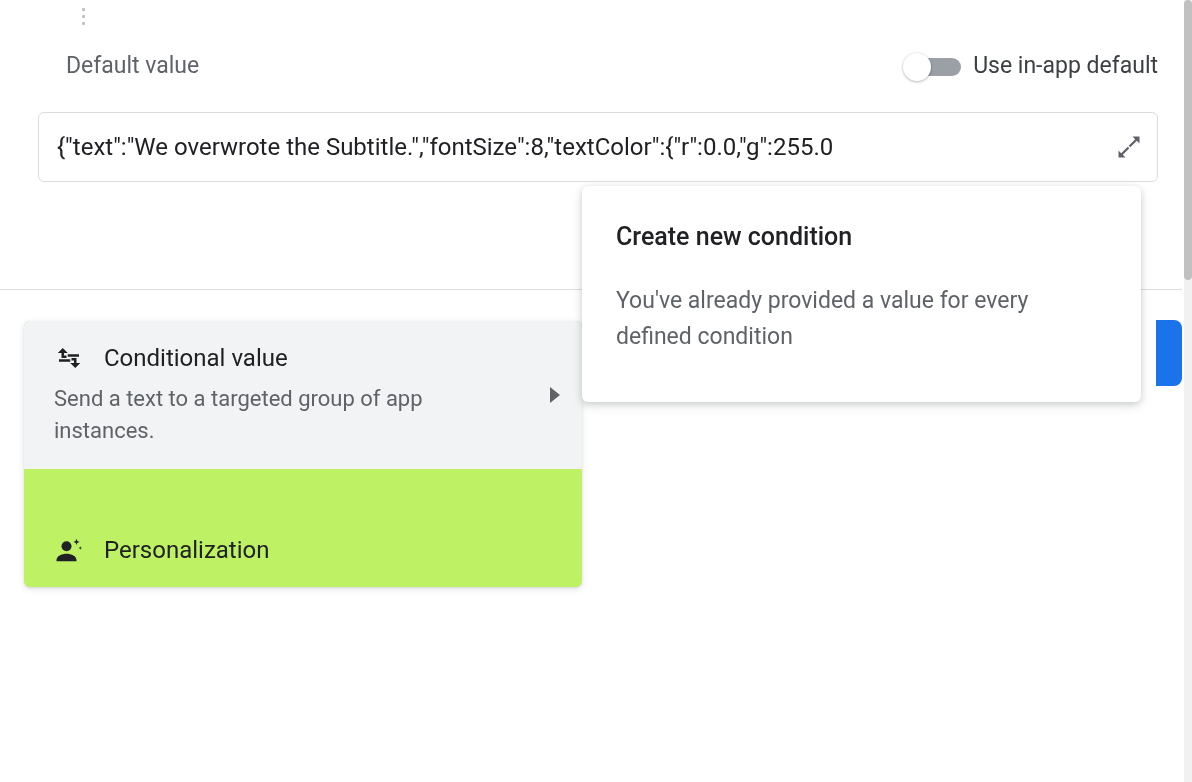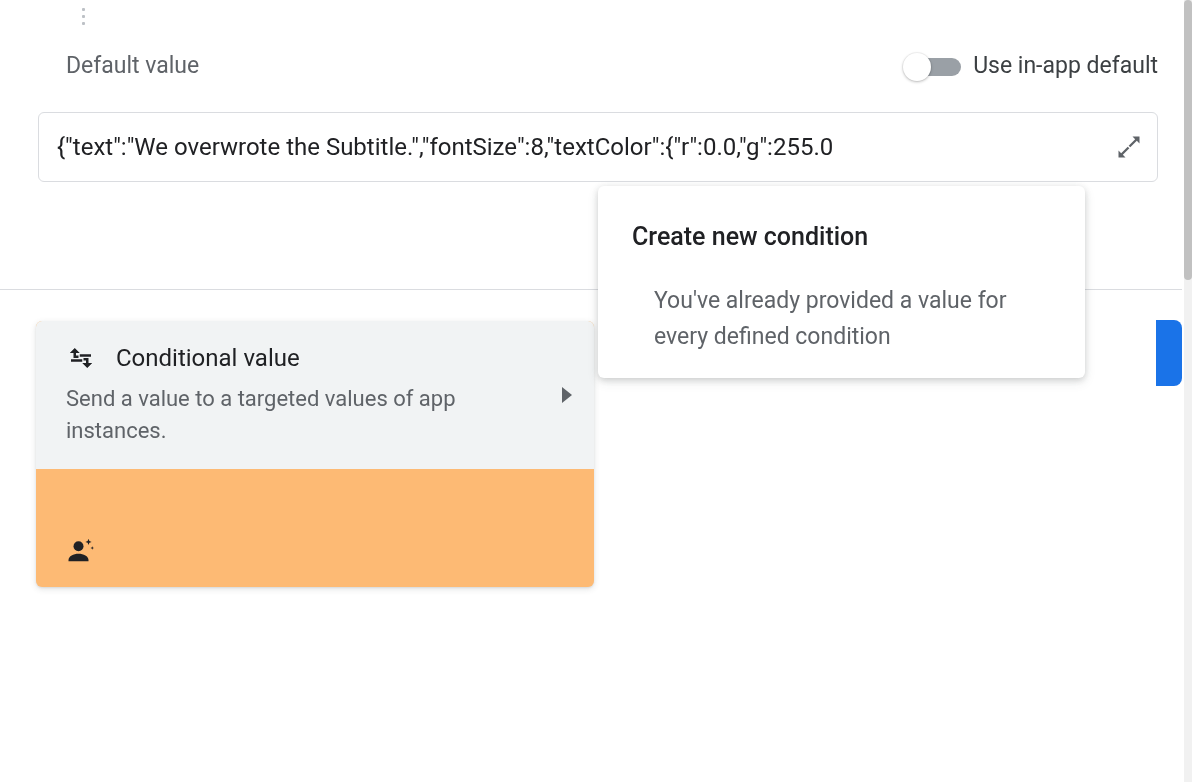--- a/index.html
+++ b/index.html
@@ -121,23 +121,23 @@
       right: 10px;
       width: 26px;
       height: 66px;
       background: #1a73e8;
       border-top-right-radius: 8px;
       border-bottom-right-radius: 8px;
     }
     .options-card {
       position: absolute;
       top: 321px;
-      left: 36px;
+      left: 24px;
       width: 558px;
-      background: #fdba74;
+      background: #bef264;
       border-radius: 6px;
       box-shadow: 0 2px 6px rgba(60,64,67,0.15), 0 1px 2px rgba(60,64,67,0.1);
       overflow: hidden;
     }
     .option-item {
       padding: 22px 30px 22px 30px;
       position: relative;
     }
     .option-item.active {
       background: #f1f3f4;
@@ -174,38 +174,37 @@
       transform: translateY(-50%);
       width: 0;
       height: 0;
       border-top: 8px solid transparent;
       border-bottom: 8px solid transparent;
       border-left: 10px solid #5f6368;
     }
     .tooltip-card {
       position: absolute;
       top: 186px;
-      left: 598px;
-      width: 487px;
+      left: 582px;
+      width: 559px;
       background: #fff;
       border-radius: 6px;
       box-shadow: 0 2px 6px rgba(60,64,67,0.2), 0 4px 12px rgba(60,64,67,0.1);
-      padding: 36px 34px 24px 34px;
+      padding: 36px 34px 48px 34px;
     }
     .tooltip-title {
       font-size: 25px;
       font-weight: 500;
       color: #202124;
       margin-bottom: 32px;
     }
     .tooltip-body {
       font-size: 23px;
       color: #5f6368;
       line-height: 1.55;
-      margin-left: 22px;
     }
     .scrollbar {
       position: absolute;
       right: 0;
       top: 0;
       width: 8px;
       height: 100%;
       background: #f1f1f1;
     }
     .scrollbar-thumb {
@@ -256,37 +255,38 @@
     <div class="option-header">
       <span class="option-icon">
         <svg viewBox="0 0 24 24" width="30" height="30" fill="#202124">
           <path d="M6 4l4 4h-3v3h8V8h-3l4-4 4 4h-3v5H8v3h3l-4 4-4-4h3v-5h0V8H3l3-4z" opacity="0"></path>
           <path d="M7 4l-4 4h3v4h4v-2H8V8h3L7 4zm10 16l4-4h-3v-4h-4v2h2v2h-3l4 4z"></path>
           <path d="M4 13h9v2H4zM11 9h9v2h-9z"></path>
         </svg>
       </span>
       <span class="option-title">Conditional value</span>
     </div>
-    <div class="option-desc">Send a value to a targeted values of app instances.</div>
+    <div class="option-desc">Send a text to a targeted group of app instances.</div>
     <div class="chevron"></div>
   </div>
 
   <div class="option-item">
   </div>
 
   <div class="option-item">
     <div class="option-header">
       <span class="option-icon">
         <svg viewBox="0 0 24 24" width="30" height="30" fill="#202124">
           <circle cx="10" cy="9" r="4"></circle>
           <path d="M2 20c0-3 4-5 8-5s8 2 8 5v1H2v-1z"></path>
           <path d="M18 3l.7 1.8L20.5 5.5 18.7 6.2 18 8l-.7-1.8L15.5 5.5l1.8-.7z"></path>
           <path d="M21 9l.4 1 1 .4-1 .4-.4 1-.4-1-1-.4 1-.4z"></path>
         </svg>
       </span>
+      <span class="option-title">Personalization</span>
     </div>
   </div>
 
 </div>
 
 <div class="tooltip-card">
   <div class="tooltip-title">Create new condition</div>
   <div class="tooltip-body">You've already provided a value for every defined condition</div>
 </div>
 

